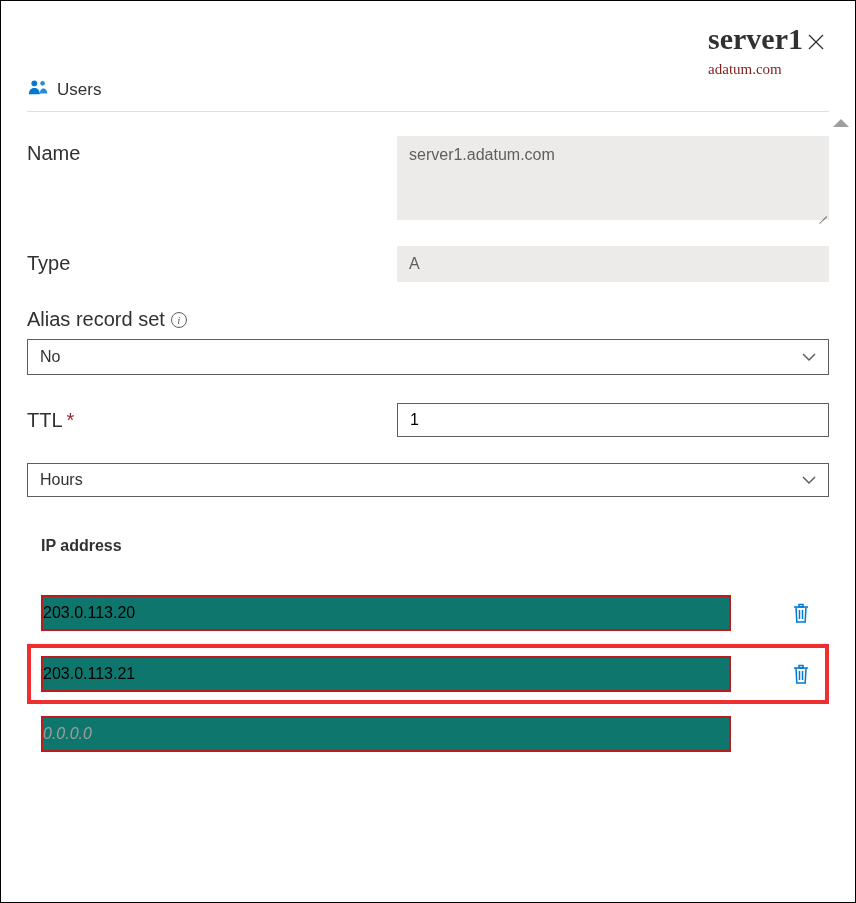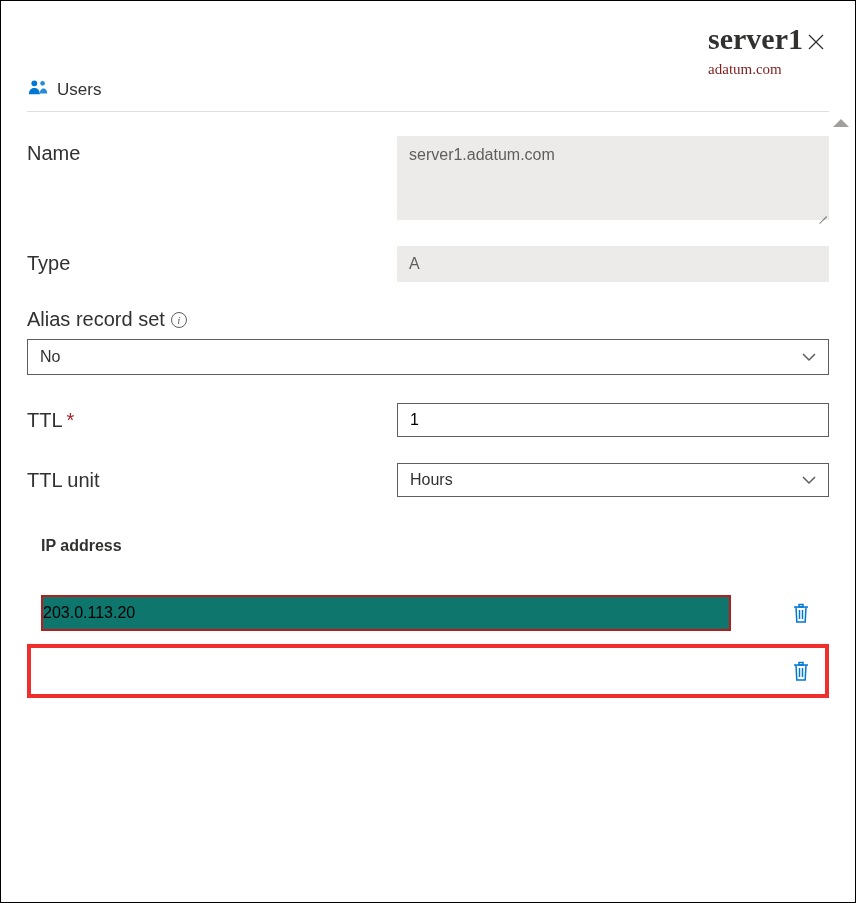--- a/index.html
+++ b/index.html
@@ -312,21 +312,20 @@
   </div>
 
   <div class="form-row">
     <div class="form-label">
       <span>TTL</span><span class="required">*</span>
     </div>
     <input class="text-input" type="text" value="1" style="">
   </div>
 
   <div class="form-row">
-    <div class="form-label">TTL unit</div>
     <div class="select-input">
       <span>Hours</span>
       <svg class="chev-svg" viewBox="0 0 14 9">
         <polyline points="1,1 7,7 13,1"></polyline>
       </svg>
     </div>
   </div>
 
   <div class="ip-section">
     <div class="ip-heading">IP address</div>
@@ -338,27 +337,31 @@
           <path d="M3 5 L17 5"></path>
           <path d="M5 5 L5.8 20 L14.2 20 L15 5"></path>
           <path d="M8 2.5 L12 2.5 L12 5 L8 5 Z"></path>
           <line x1="8.5" y1="8" x2="8.5" y2="17"></line>
           <line x1="11.5" y1="8" x2="11.5" y2="17"></line>
         </svg>
       </div>
     </div>
 
     <div class="ip-row highlighted">
+      <input class="ip-input" type="text" value="203.0.113.21" style="">
       <div class="delete-btn">
         <svg class="trash-svg" viewBox="0 0 20 22">
           <path d="M3 5 L17 5"></path>
           <path d="M5 5 L5.8 20 L14.2 20 L15 5"></path>
           <path d="M8 2.5 L12 2.5 L12 5 L8 5 Z"></path>
           <line x1="8.5" y1="8" x2="8.5" y2="17"></line>
           <line x1="11.5" y1="8" x2="11.5" y2="17"></line>
         </svg>
       </div>
     </div>
 
+    <div class="ip-row" style="border-bottom:none">
+      <input class="ip-input" type="text" placeholder="0.0.0.0" style="">
+    </div>
 
   </div>
 
 </div>
 
 </body></html>

